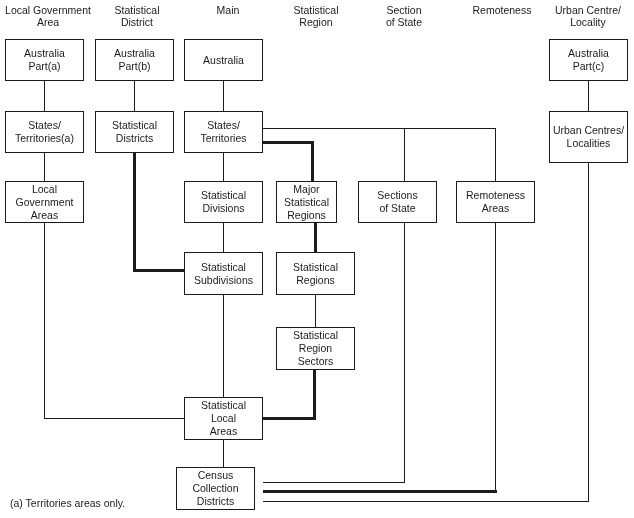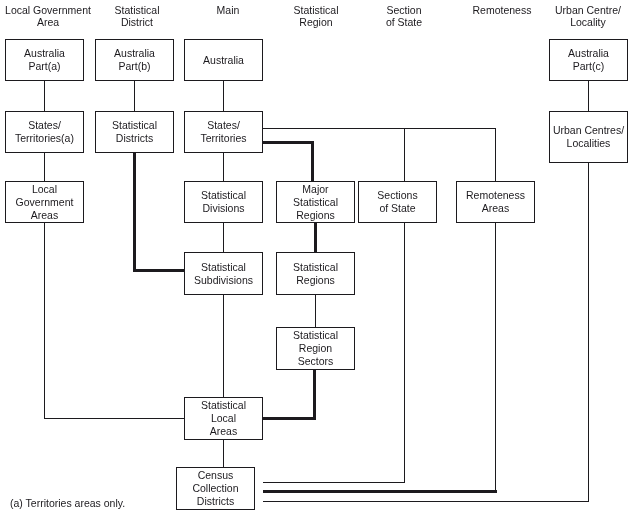--- a/index.html
+++ b/index.html
@@ -89,21 +89,21 @@
   <div class="box" style="left:184px;top:111px;width:79px;height:42px">States/
 Territories</div>
   <div class="box" style="left:549px;top:111px;width:79px;height:52px">Urban Centres/
 Localities</div>
 
   <div class="box" style="left:5px;top:181px;width:79px;height:42px">Local
 Government
 Areas</div>
   <div class="box" style="left:184px;top:181px;width:79px;height:42px">Statistical
 Divisions</div>
-  <div class="box" style="left:276px;top:181px;width:79px;height:42px">Major
+  <div class="box" style="left:276px;top:181px;width:61px;height:42px">Major
 Statistical
 Regions</div>
   <div class="box" style="left:358px;top:181px;width:79px;height:42px">Sections
 of State</div>
   <div class="box" style="left:456px;top:181px;width:79px;height:42px">Remoteness
 Areas</div>
 
   <div class="box" style="left:184px;top:252px;width:79px;height:43px">Statistical
 Subdivisions</div>
   <div class="box" style="left:276px;top:252px;width:79px;height:43px">Statistical

